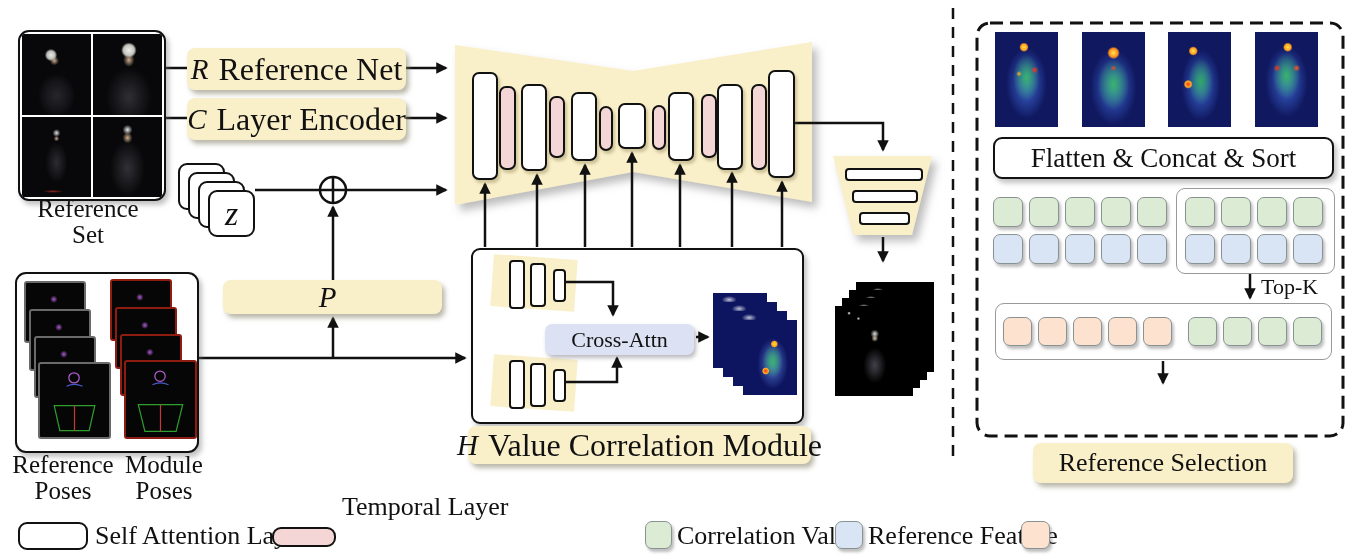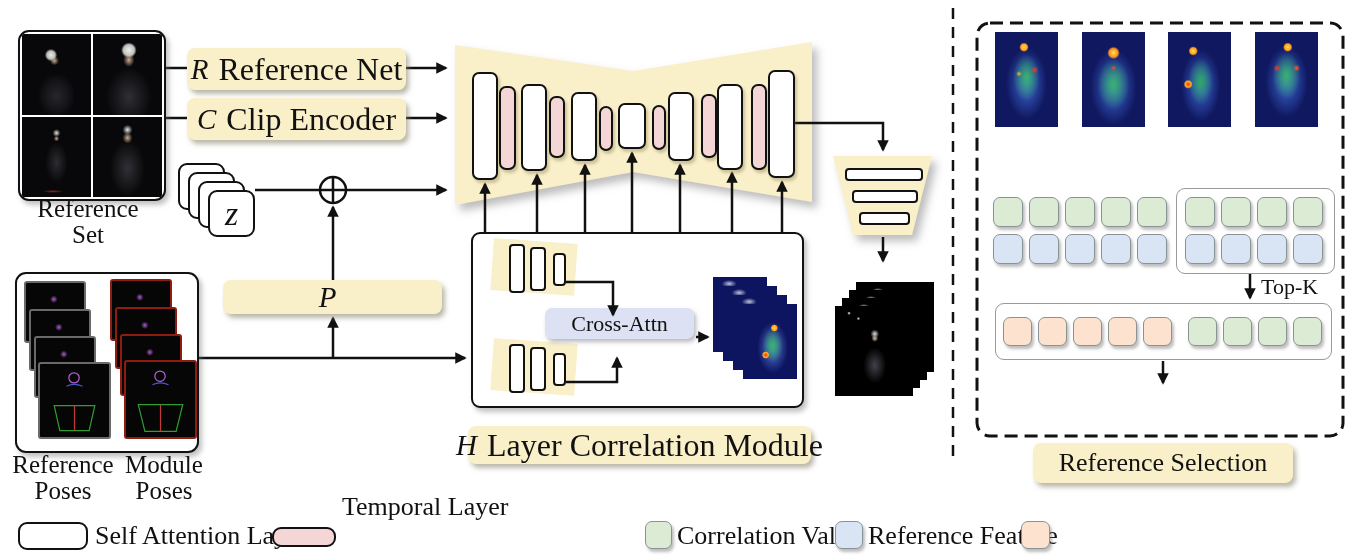--- a/index.html
+++ b/index.html
@@ -188,21 +188,21 @@
     <div>Reference</div>
     <div>Set</div>
   </div>
 
   <div class="abs ybox" style="left:187px;top:48px;width:219px;height:42px;">
     <span class="sym">R</span>
     <span class="lbl">Reference Net</span>
   </div>
   <div class="abs ybox" style="left:187px;top:98px;width:219px;height:42px;">
     <span class="sym">C</span>
-    <span class="lbl">Clip Encoder</span>
+    <span class="lbl">Layer Encoder</span>
   </div>
 
   <div class="zcard" style="left:178px;top:163px;"></div>
   <div class="zcard" style="left:188px;top:172px;"></div>
   <div class="zcard" style="left:198px;top:181px;"></div>
   <div class="zcard txtc" style="left:208px;top:190px;">
     <span class="z">z</span>
   </div>
 
   <div class="abs ybox" style="left:223px;top:280px;width:219px;height:34px;">
@@ -253,40 +253,40 @@
   <div class="sa-bar" style="left:571px;top:92px;width:26px;height:69px;"></div>
   <div class="tp-bar" style="left:599px;top:106px;width:14px;height:45px;"></div>
   <div class="sa-bar" style="left:618px;top:103px;width:28px;height:46px;"></div>
   <div class="tp-bar" style="left:652px;top:105px;width:14px;height:45px;"></div>
   <div class="sa-bar" style="left:668px;top:92px;width:26px;height:69px;"></div>
   <div class="tp-bar" style="left:701px;top:94px;width:16px;height:64px;"></div>
   <div class="sa-bar" style="left:717px;top:84px;width:26px;height:86px;"></div>
   <div class="tp-bar" style="left:751px;top:84px;width:16px;height:86px;"></div>
   <div class="sa-bar" style="left:768px;top:70px;width:27px;height:108px;"></div>
 
-  <div class="abs wbox" style="left:471px;top:232px;width:329px;height:172px;text-decoration:underline;">
+  <div class="abs wbox" style="left:471px;top:248px;width:329px;height:172px;text-decoration:underline;">
     <div class="enc-bg" style="left:19px;top:7px;width:84px;height:52px;transform:rotate(4deg);"></div>
     <div class="enc-bg" style="left:19px;top:107px;width:84px;height:52px;transform:rotate(4deg);"></div>
     <div class="enc-bar" style="left:36px;top:10px;width:16px;height:49px;"></div>
     <div class="enc-bar" style="left:57px;top:13px;width:16px;height:44px;"></div>
     <div class="enc-bar" style="left:80px;top:19px;width:13px;height:33px;"></div>
     <div class="enc-bar" style="left:36px;top:110px;width:16px;height:49px;"></div>
     <div class="enc-bar" style="left:57px;top:113px;width:16px;height:44px;"></div>
     <div class="enc-bar" style="left:80px;top:119px;width:13px;height:33px;"></div>
     <div class="abs cross-attn txtc" style="left:72px;top:74px;width:149px;height:31px;">
       <span>Cross-Attn</span>
     </div>
     <div class="abs hm-back" style="left:240px;top:43px;width:54px;height:75px;"></div>
     <div class="abs hm-back" style="left:250px;top:52px;width:54px;height:75px;"></div>
     <div class="abs hm-back" style="left:260px;top:61px;width:54px;height:75px;"></div>
     <div class="abs hm-front-sm" style="left:270px;top:70px;width:54px;height:75px;"></div>
   </div>
   <div class="abs ybox" style="left:468px;top:426px;width:343px;height:38px;">
     <span class="sym">H</span>
-    <span class="lbl">Layer Correlation Module</span>
+    <span class="lbl">Value Correlation Module</span>
   </div>
 
   <svg class="overlay2" width="1356" height="556">
     <defs>
       <marker id="arr2" viewBox="0 0 10 10" refX="8.5" refY="5" markerWidth="4.6" markerHeight="4.6" orient="auto">
         <path d="M0,0 L10,5 L0,10 z" fill="#111"></path>
       </marker>
     </defs>
     <g stroke="#111" stroke-width="2.5" fill="none">
       <polyline points="566,282 613,282 613,315" marker-end="url(#arr2)"></polyline>
@@ -302,20 +302,23 @@
   <div class="abs out-back" style="left:856px;top:282px;width:78px;height:90px;z-index:2;"></div>
   <div class="abs out-back" style="left:849px;top:290px;width:78px;height:90px;z-index:2;"></div>
   <div class="abs out-back" style="left:842px;top:298px;width:78px;height:90px;z-index:2;"></div>
   <div class="abs out-front" style="left:835px;top:306px;width:78px;height:90px;z-index:2;"></div>
 
   <div class="abs hm hm1" style="left:995px;top:32px;width:63px;height:95px;z-index:2;"></div>
   <div class="abs hm hm2" style="left:1082px;top:32px;width:63px;height:95px;z-index:2;"></div>
   <div class="abs hm hm3" style="left:1168px;top:32px;width:63px;height:95px;z-index:2;"></div>
   <div class="abs hm hm4" style="left:1255px;top:32px;width:63px;height:95px;z-index:2;"></div>
 
+  <div class="abs wbox txtc" style="left:993px;top:137px;width:337px;height:38px;font-size:27px;">
+    <span>Flatten &amp; Concat &amp; Sort</span>
+  </div>
 
   <div class="abs flexrow" style="left:993px;top:197px;z-index:2;">
       <div class="sq sq-green"></div>
       <div class="sq sq-green"></div>
       <div class="sq sq-green"></div>
       <div class="sq sq-green"></div>
       <div class="sq sq-green"></div>
     </div>
   <div class="abs flexrow" style="left:993px;top:234px;z-index:2;">
       <div class="sq sq-blue"></div>

